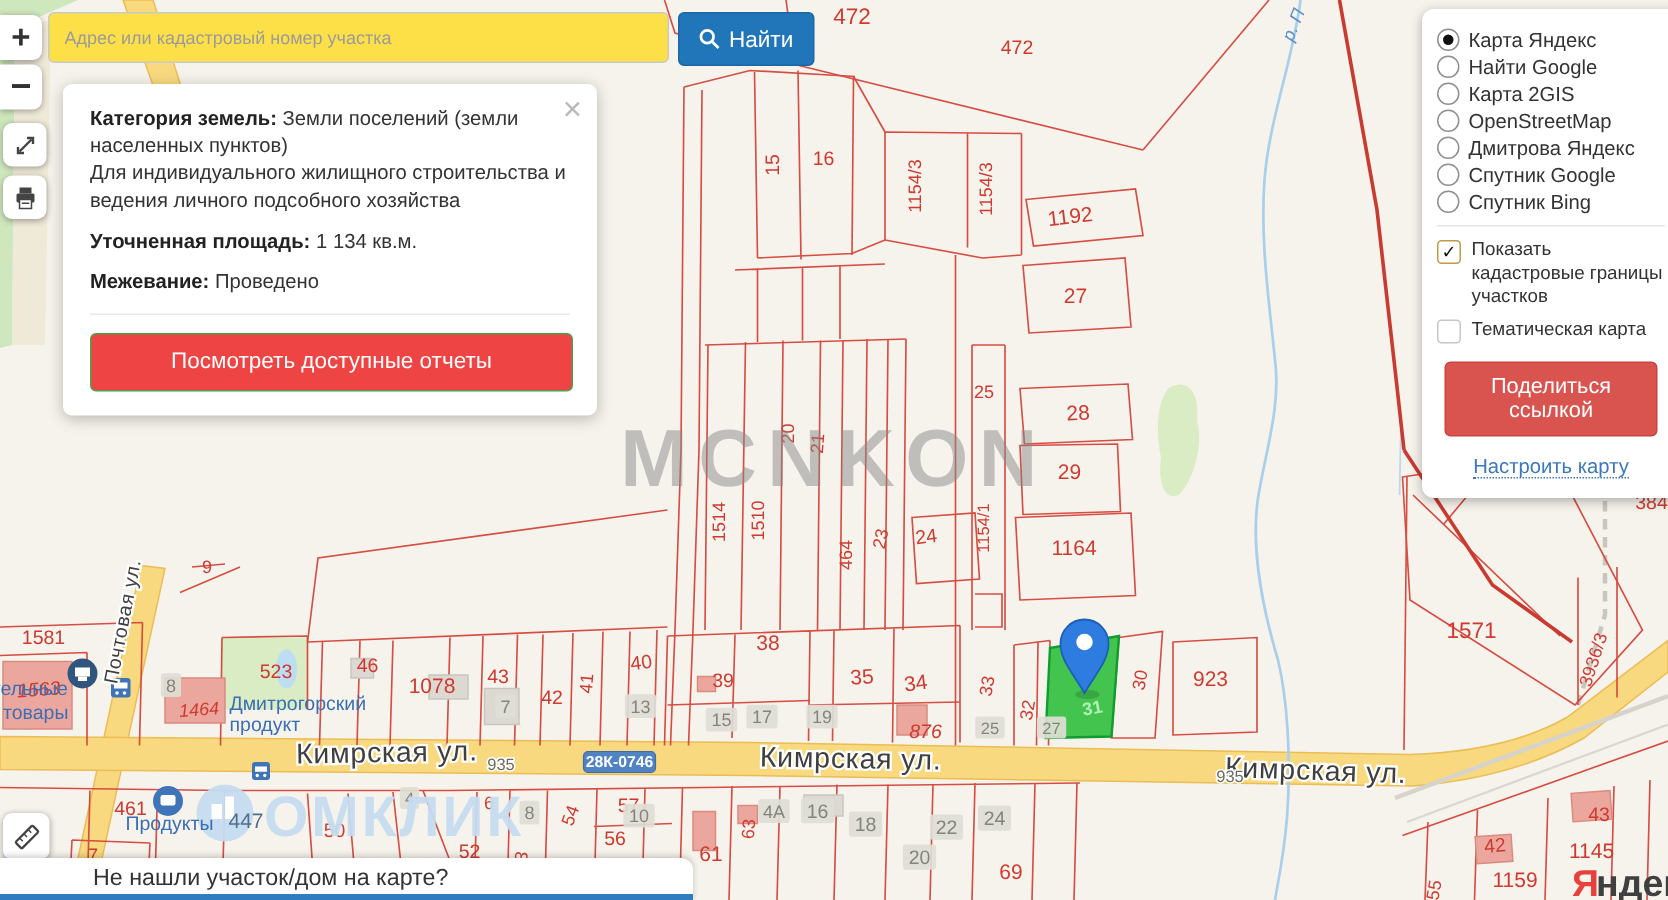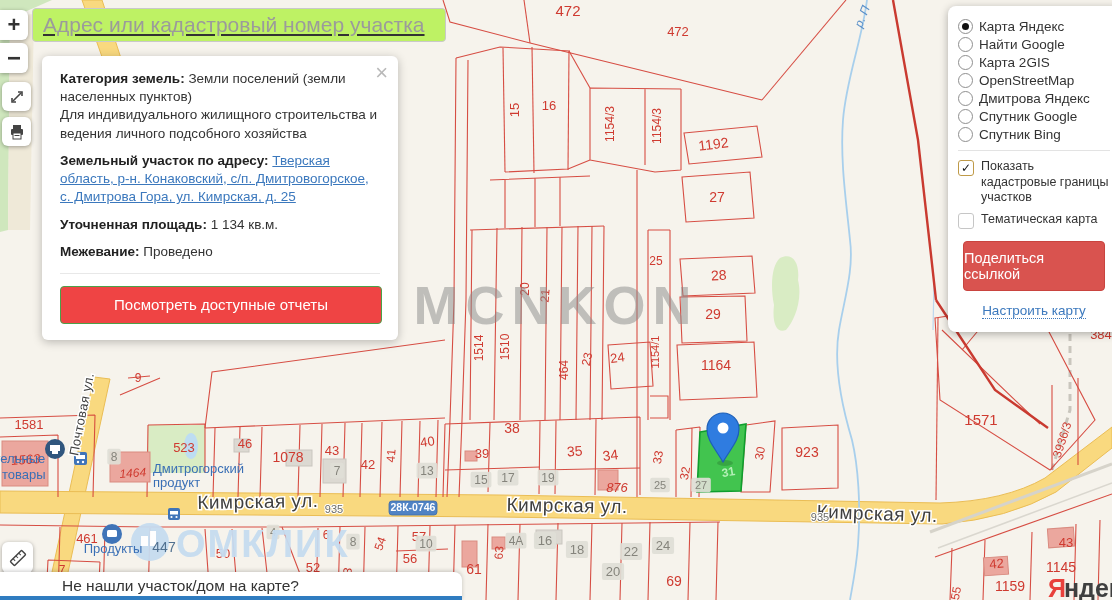--- a/index.html
+++ b/index.html
@@ -29,21 +29,21 @@
        box-shadow:0 1px 4px rgba(0,0,0,.35);display:flex;align-items:center;justify-content:center;
        color:#333;cursor:pointer;}
   #zoom-in {left:0;top:10px;width:28px;height:30px;font-size:22px;font-weight:bold;border-radius:0 6px 6px 0;}
   #zoom-out{left:0;top:43px;width:28px;height:30px;font-size:24px;font-weight:bold;border-radius:0 6px 6px 0;}
   #fullscreen-btn{left:2px;top:82px;width:29px;height:29px;}
   #print-btn{left:2px;top:117px;width:29px;height:29px;}
   #ruler-btn{left:2px;top:542px;width:31px;height:31px;}
 
   #search-wrap{position:absolute;left:32px;top:8px;display:flex;}
   #search-input{width:392px;height:32px;border:1px solid #c9c9c9;border-radius:4px;
-      padding:0 10px;font-size:21px;color:#333;background:#bef264;outline:none;text-decoration:underline;}
+      padding:0 10px;font-size:12px;color:#333;background:#fde047;outline:none;}
   #search-input::placeholder{color:#9b9b9b;}
   #search-btn{margin-left:6px;height:34px;padding:0 13px;background:#2176ba;border:1px solid #1c66a3;
       border-radius:4px;color:#fff;font-size:15px;display:flex;align-items:center;gap:6px;cursor:pointer;}
 
   
   #info-panel{position:absolute;left:42px;top:56px;width:356px;background:#fff;border-radius:6px;
       box-shadow:0 2px 10px rgba(0,0,0,.25);padding:14px 18px 16px 18px;box-sizing:border-box;
       font-size:13.5px;color:#333;line-height:1.35;}
   #info-close{position:absolute;right:10px;top:6px;font-size:22px;color:#b9b9b9;cursor:pointer;line-height:1;}
   .ip-row{margin-bottom:9px;}
@@ -63,21 +63,21 @@
   .radio-row{display:flex;align-items:flex-end;gap:6px;margin:3px 0;font-size:13.5px;cursor:pointer;}
   .radio{width:13px;height:13px;border:1px solid #8f8f8f;border-radius:50%;background:#fff;
       display:inline-flex;align-items:center;justify-content:center;flex:none;}
   .radio.sel::after{content:"";width:7px;height:7px;background:#111;border-radius:50%;}
   #layers-divider{border-top:1px solid #e3e3e3;margin:8px 0 8px 0;}
   .check-row{display:flex;align-items:flex-start;gap:7px;margin:6px 0;font-size:12.5px;cursor:pointer;line-height:1.25;}
   .check{width:14px;height:14px;border:1.5px solid #c6c6c6;border-radius:3px;background:#fff;flex:none;
       display:inline-flex;align-items:center;justify-content:center;font-size:12px;color:#111;margin-top:1px;}
   .check.checked{border-color:#bf9a48;}
   #share-btn{display:block;width:140px;margin:12px auto 0 auto;background:#d9534f;border:1px solid #c9443f;
-      color:#fff;font-size:14.5px;padding:8px 0;border-radius:4px;text-align:left;cursor:pointer;}
+      color:#fff;font-size:14.5px;padding:8px 0;border-radius:4px;text-align:center;cursor:pointer;}
   #configure-link{display:block;text-align:center;margin-top:12px;font-size:13.5px;color:#3b78bd;cursor:pointer;}
   #configure-link span{border-bottom:1px dotted #3b78bd;}
 
   
   #bottom-bar{position:absolute;left:0;top:572px;width:462px;height:28px;background:#fff;
       border-radius:0 8px 0 0;box-shadow:0 -1px 4px rgba(0,0,0,.2);}
   #bottom-bar-text{padding:5px 0 0 14px;font-size:15.5px;color:#333;margin-left:48px;}
   #bottom-blue{position:absolute;left:0;top:596px;width:462px;height:4px;background:#2f7cc0;}
 </style>
 </head>
@@ -373,33 +373,36 @@
       <line x1="6" y1="7" x2="6" y2="10" stroke="#444"></line>
           <line x1="10" y1="7" x2="10" y2="10" stroke="#444"></line>
       <line x1="14" y1="7" x2="14" y2="10" stroke="#444"></line>
     </g>
   </svg>
 </div>
 
 
 <div id="search-wrap">
   <input id="search-input" value="" placeholder="Адрес или кадастровый номер участка" style="">
+  <div id="search-btn">
+    <svg width="14" height="14" viewBox="0 0 14 14">
+      <circle cx="5.5" cy="5.5" r="4.2" fill="none" stroke="#fff" stroke-width="1.8"></circle>
+      <line x1="9" y1="9" x2="13" y2="13" stroke="#fff" stroke-width="1.8"></line>
+    </svg>
+    <span>Найти</span>
+  </div>
 </div>
 
 
 <div id="info-panel">
   <span id="info-close">×</span>
   <div class="ip-row">
     <span class="ip-b">Категория земель:</span>
     <span>Земли поселений (земли населенных пунктов)</span>
     <div>Для индивидуального жилищного строительства и ведения личного подсобного хозяйства</div>
-  </div>
-  <div class="ip-row">
-    <span class="ip-b">Земельный участок по адресу:</span>
-    <a class="blue">Тверская область, р-н. Конаковский, с/п. Дмитровогорское, с. Дмитрова Гора, ул. Кимрская, д. 25</a>
   </div>
   <div class="ip-row">
     <span class="ip-b">Уточненная площадь:</span>
     <span>1 134 кв.м.</span>
   </div>
   <div class="ip-row">
     <span class="ip-b">Межевание:</span>
     <span>Проведено</span>
   </div>
   <div id="ip-divider"></div>

